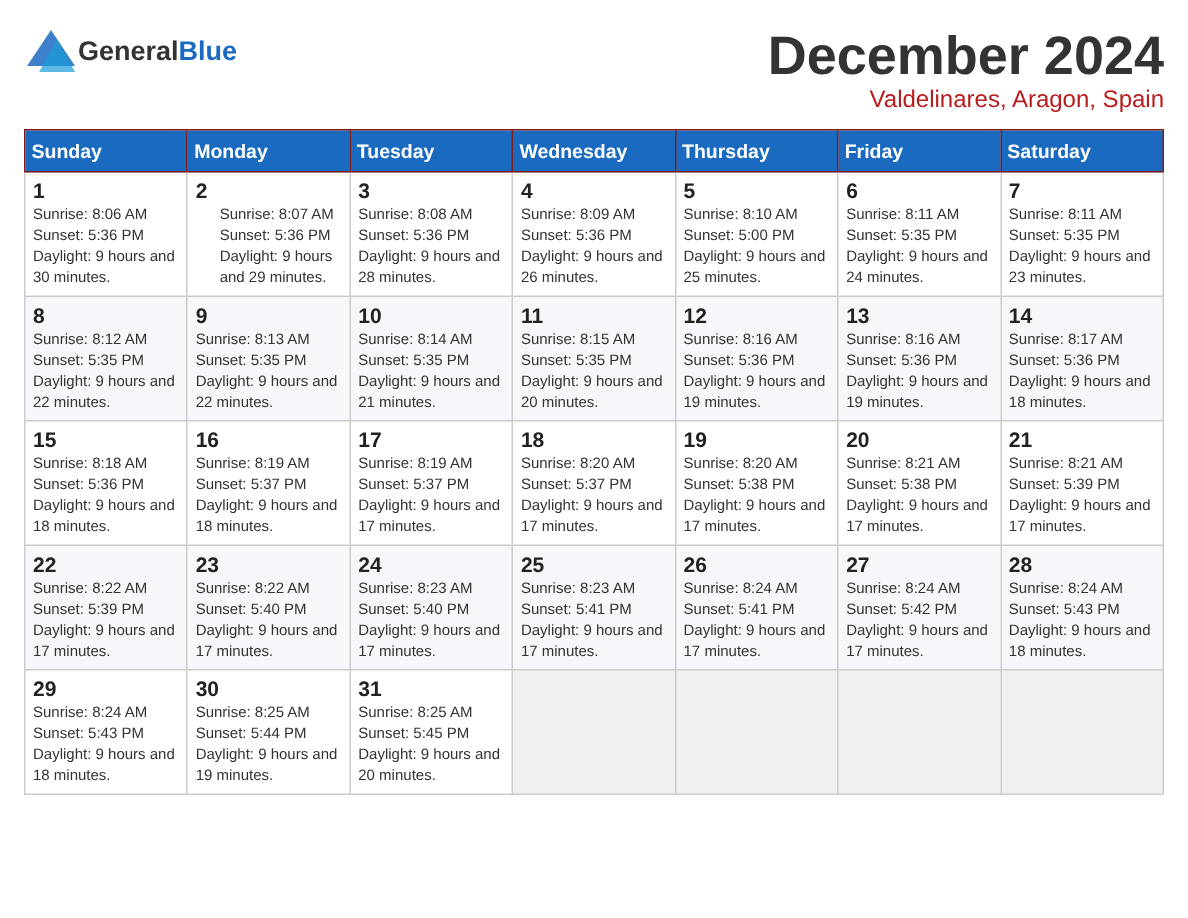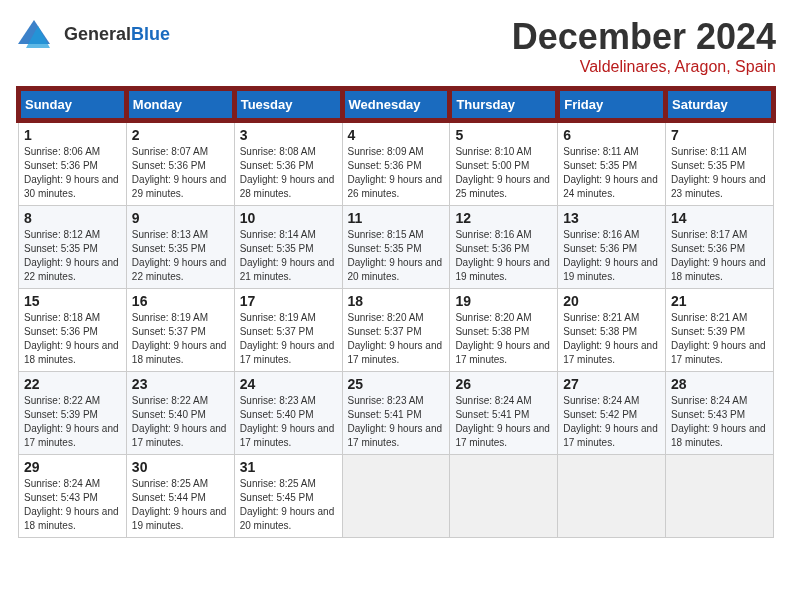--- a/index.html
+++ b/index.html
@@ -12,41 +12,41 @@
     }
     .header {
       display: flex;
       align-items: flex-start;
       justify-content: space-between;
       margin-bottom: 10px;
     }
     .logo {
       display: flex;
       align-items: center;
-      gap: 12px;
+      gap: 0;
     }
     .logo-text-general { font-size: 18px; font-weight: bold; color: #333; }
     .logo-text-blue { font-size: 18px; font-weight: bold; color: #1a6bbf; }
     .title-block { text-align: right; }
     .month-title { font-size: 36px; font-weight: bold; color: #333; text-align: center; }
     .location-title { font-size: 16px; color: #b91c1c; }
 
     table {
       width: 100%;
       border-collapse: collapse;
       table-layout: fixed;
     }
     thead tr th {
       background: #1a6bbf;
       color: #fff;
       font-size: 13px;
       font-weight: bold;
       padding: 6px 4px;
       text-align: left;
-      border: 5px solid #7f1d1d;
+      border: 1px solid #7f1d1d;
     }
     tbody tr td {
       vertical-align: top;
       padding: 4px 5px;
       font-size: 10.5px;
       color: #222;
       border: 1px solid #ccc;
       height: 80px;
       background: #fff;
     }
@@ -101,21 +101,21 @@
   <tbody id="calendar-body">
       <tr>
         <td>
           <span class="day-num">1</span>
           <div class="cell-text" style="white-space: pre-line;">Sunrise: 8:06 AM
 Sunset: 5:36 PM
 Daylight: 9 hours and 30 minutes.</div>
         </td>
         <td>
           <span class="day-num">2</span>
-          <div class="cell-text" style="white-space: pre-line;">Sunrise: 8:07 AM
+          <div class="cell-text" style="white-space: pre-line; margin-left: 16px;">Sunrise: 8:07 AM
 Sunset: 5:36 PM
 Daylight: 9 hours and 29 minutes.</div>
         </td>
         <td>
           <span class="day-num">3</span>
           <div class="cell-text" style="white-space: pre-line;">Sunrise: 8:08 AM
 Sunset: 5:36 PM
 Daylight: 9 hours and 28 minutes.</div>
         </td>
         <td>

